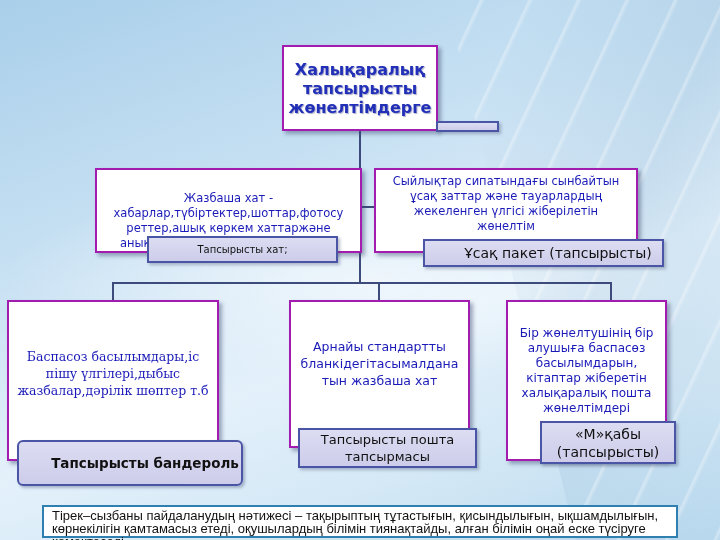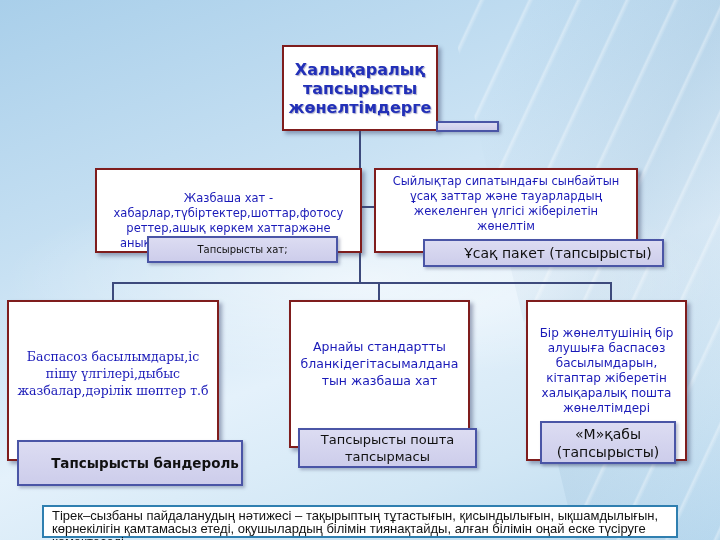--- a/index.html
+++ b/index.html
@@ -15,21 +15,21 @@
       linear-gradient(115deg, rgba(255,255,255,0) 55%, rgba(140,180,210,0.25) 75%, rgba(255,255,255,0) 100%);
     clip-path: polygon(62% 0, 100% 0, 100% 100%, 80% 100%);
   }
   .bg-glow {
     position:absolute; left:0; top:180px; width:720px; height:200px;
     background: radial-gradient(ellipse at 50% 50%, rgba(255,255,255,0.55), rgba(255,255,255,0) 70%);
     pointer-events:none;
   }
   .box {
     position:absolute; background:#ffffff;
-    border:2px solid #7f1d1d;
+    border:2px solid #a21caf;
     box-shadow: 3px 3px 4px rgba(60,70,110,0.45);
     box-sizing:border-box;
     display:flex; align-items:center; justify-content:center;
     text-align:center; color:#1a1ab8;
   }
   .label {
     position:absolute; box-sizing:border-box;
     background: linear-gradient(180deg, #dcdcf2 0%, #cdcdeb 100%);
     border:2px solid #4a55a6;
     box-shadow: 2px 2px 3px rgba(60,70,110,0.35);
@@ -92,35 +92,35 @@
 </div>
 <div class="label" style="left:423px; top:239px; width:241px; height:28px; font-size:14px;padding-left:29px;">
   <span>Ұсақ пакет (тапсырысты)</span>
 </div>
 
 <div class="box" style="left:7px; top:300px; width:212px; height:161px; padding-bottom:14px;">
   <span class="serif-text">Баспасоз басылымдары,іс
 пішу үлгілері,дыбыс
 жазбалар,дәрілік шөптер т.б</span>
 </div>
-<div class="label" style="left:17px; top:440px; width:226px; height:46px; font-size:13.5px; font-weight:bold; padding-left:30px;">
+<div class="label" style="left:17px; top:440px; width:226px; height:46px; font-size:13.5px; font-weight:bold; padding-left:30px;border-radius:6px;">
   <span>Тапсырысты бандероль</span>
 </div>
 
 <div class="box" style="left:289px; top:300px; width:181px; height:148px; align-items:flex-start; padding-top:36px;">
   <span class="l3-text">Арнайы стандартты
 бланкідегітасымалдана
 тын жазбаша хат</span>
 </div>
 <div class="label" style="left:298px; top:428px; width:179px; height:40px; font-size:13px; line-height:17px; white-space:pre-line;">
   <span>Тапсырысты пошта
 тапсырмасы</span>
 </div>
 
-<div class="box" style="left:526px; top:300px; width:161px; height:161px; align-items:flex-start; padding-top:24px;">
+<div class="box" style="left:506px; top:300px; width:161px; height:161px; align-items:flex-start; padding-top:24px;">
   <span class="l2-text" style="font-size:12px;">Бір жөнелтушінің бір
 алушыға баспасөз
 басылымдарын,
 кітаптар жіберетін
 халықаралық пошта
 жөнелтімдері</span>
 </div>
 <div class="label" style="left:540px; top:421px; width:136px; height:43px; font-size:14px; line-height:18px; white-space:pre-line;">
   <span>«М»қабы
 (тапсырысты)</span>

